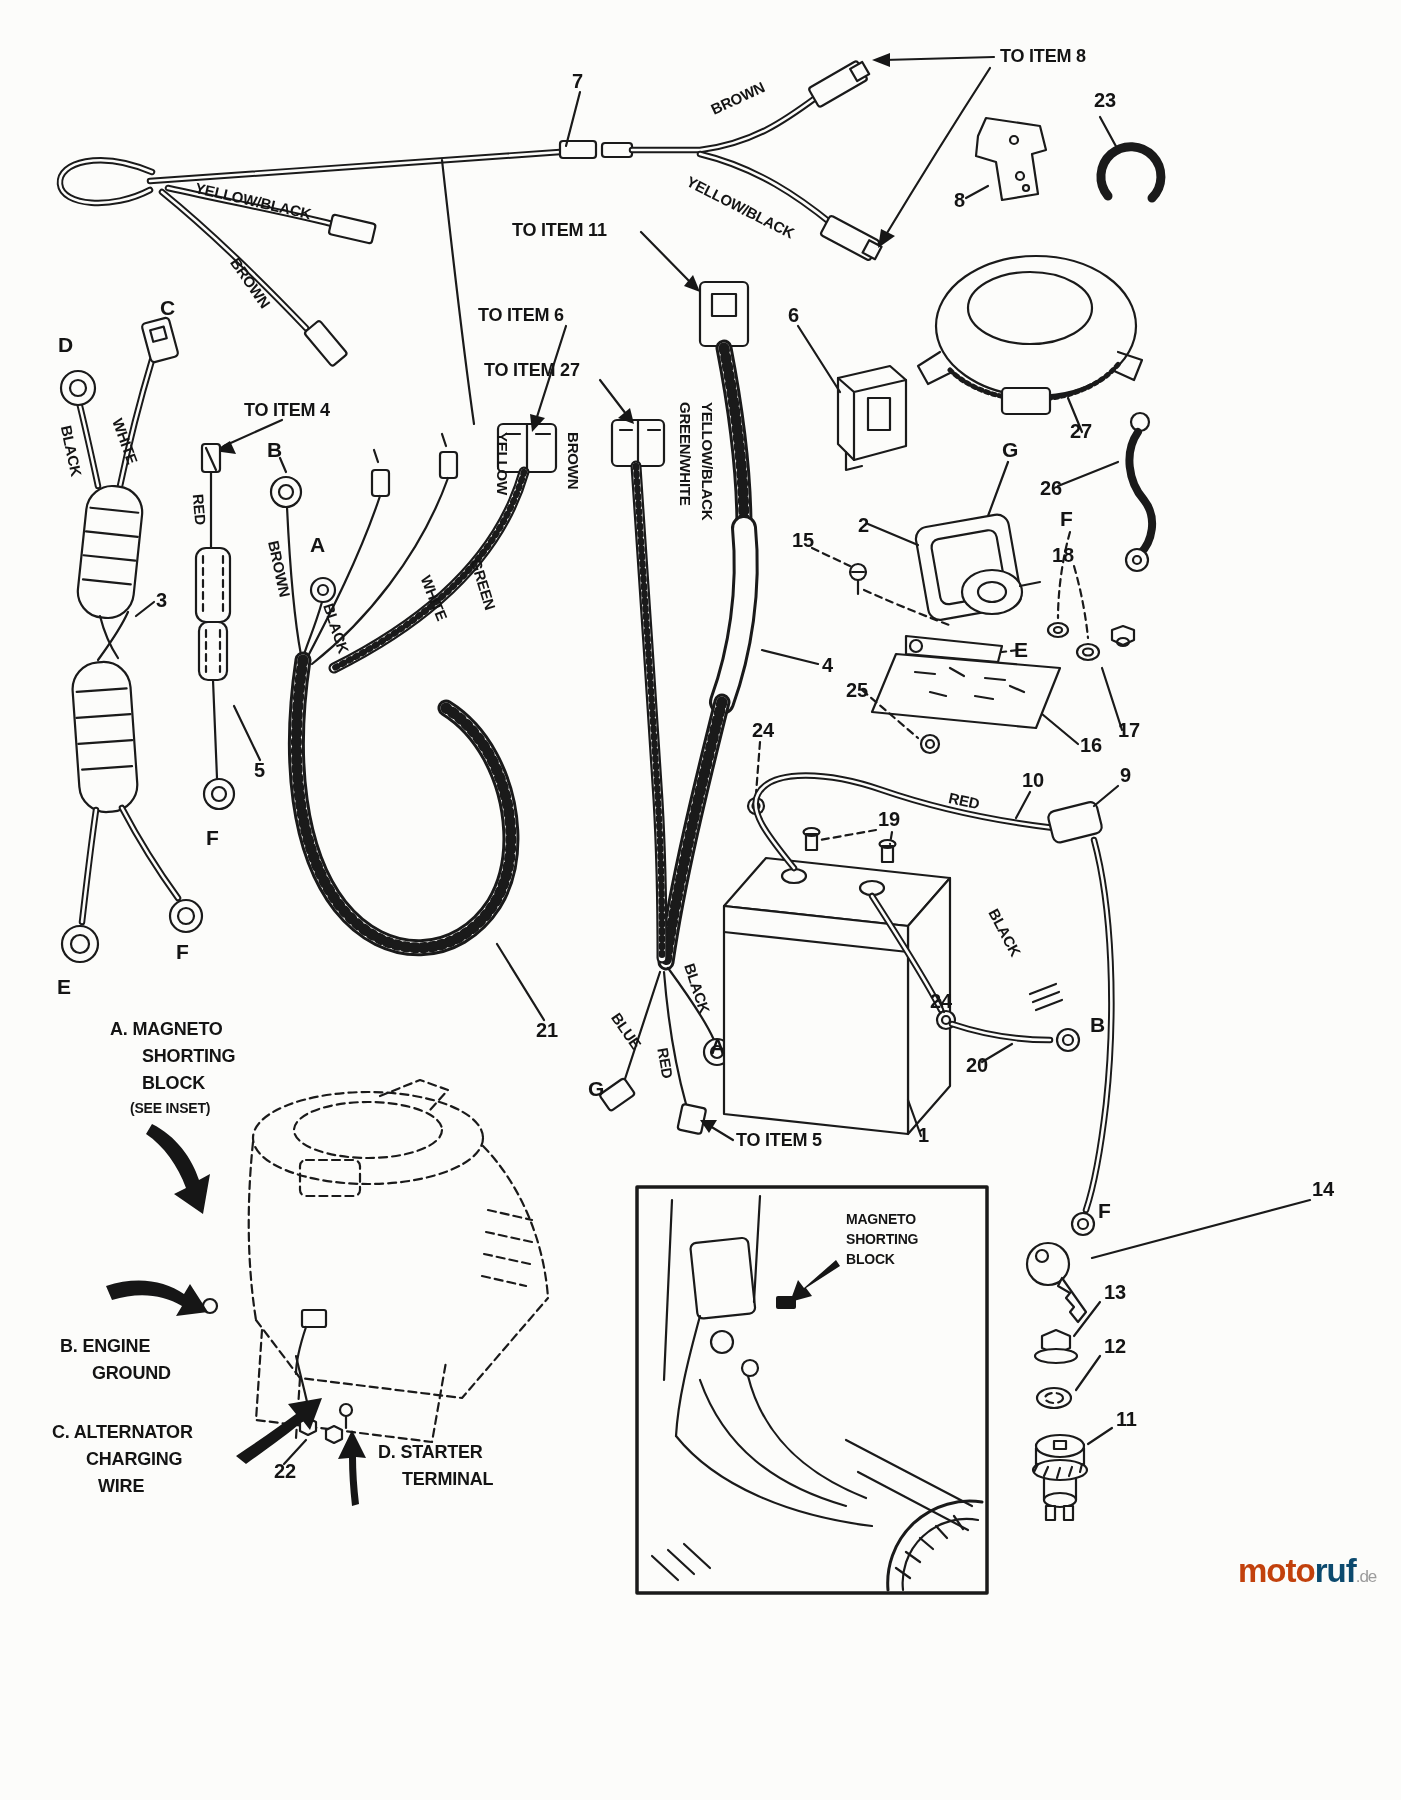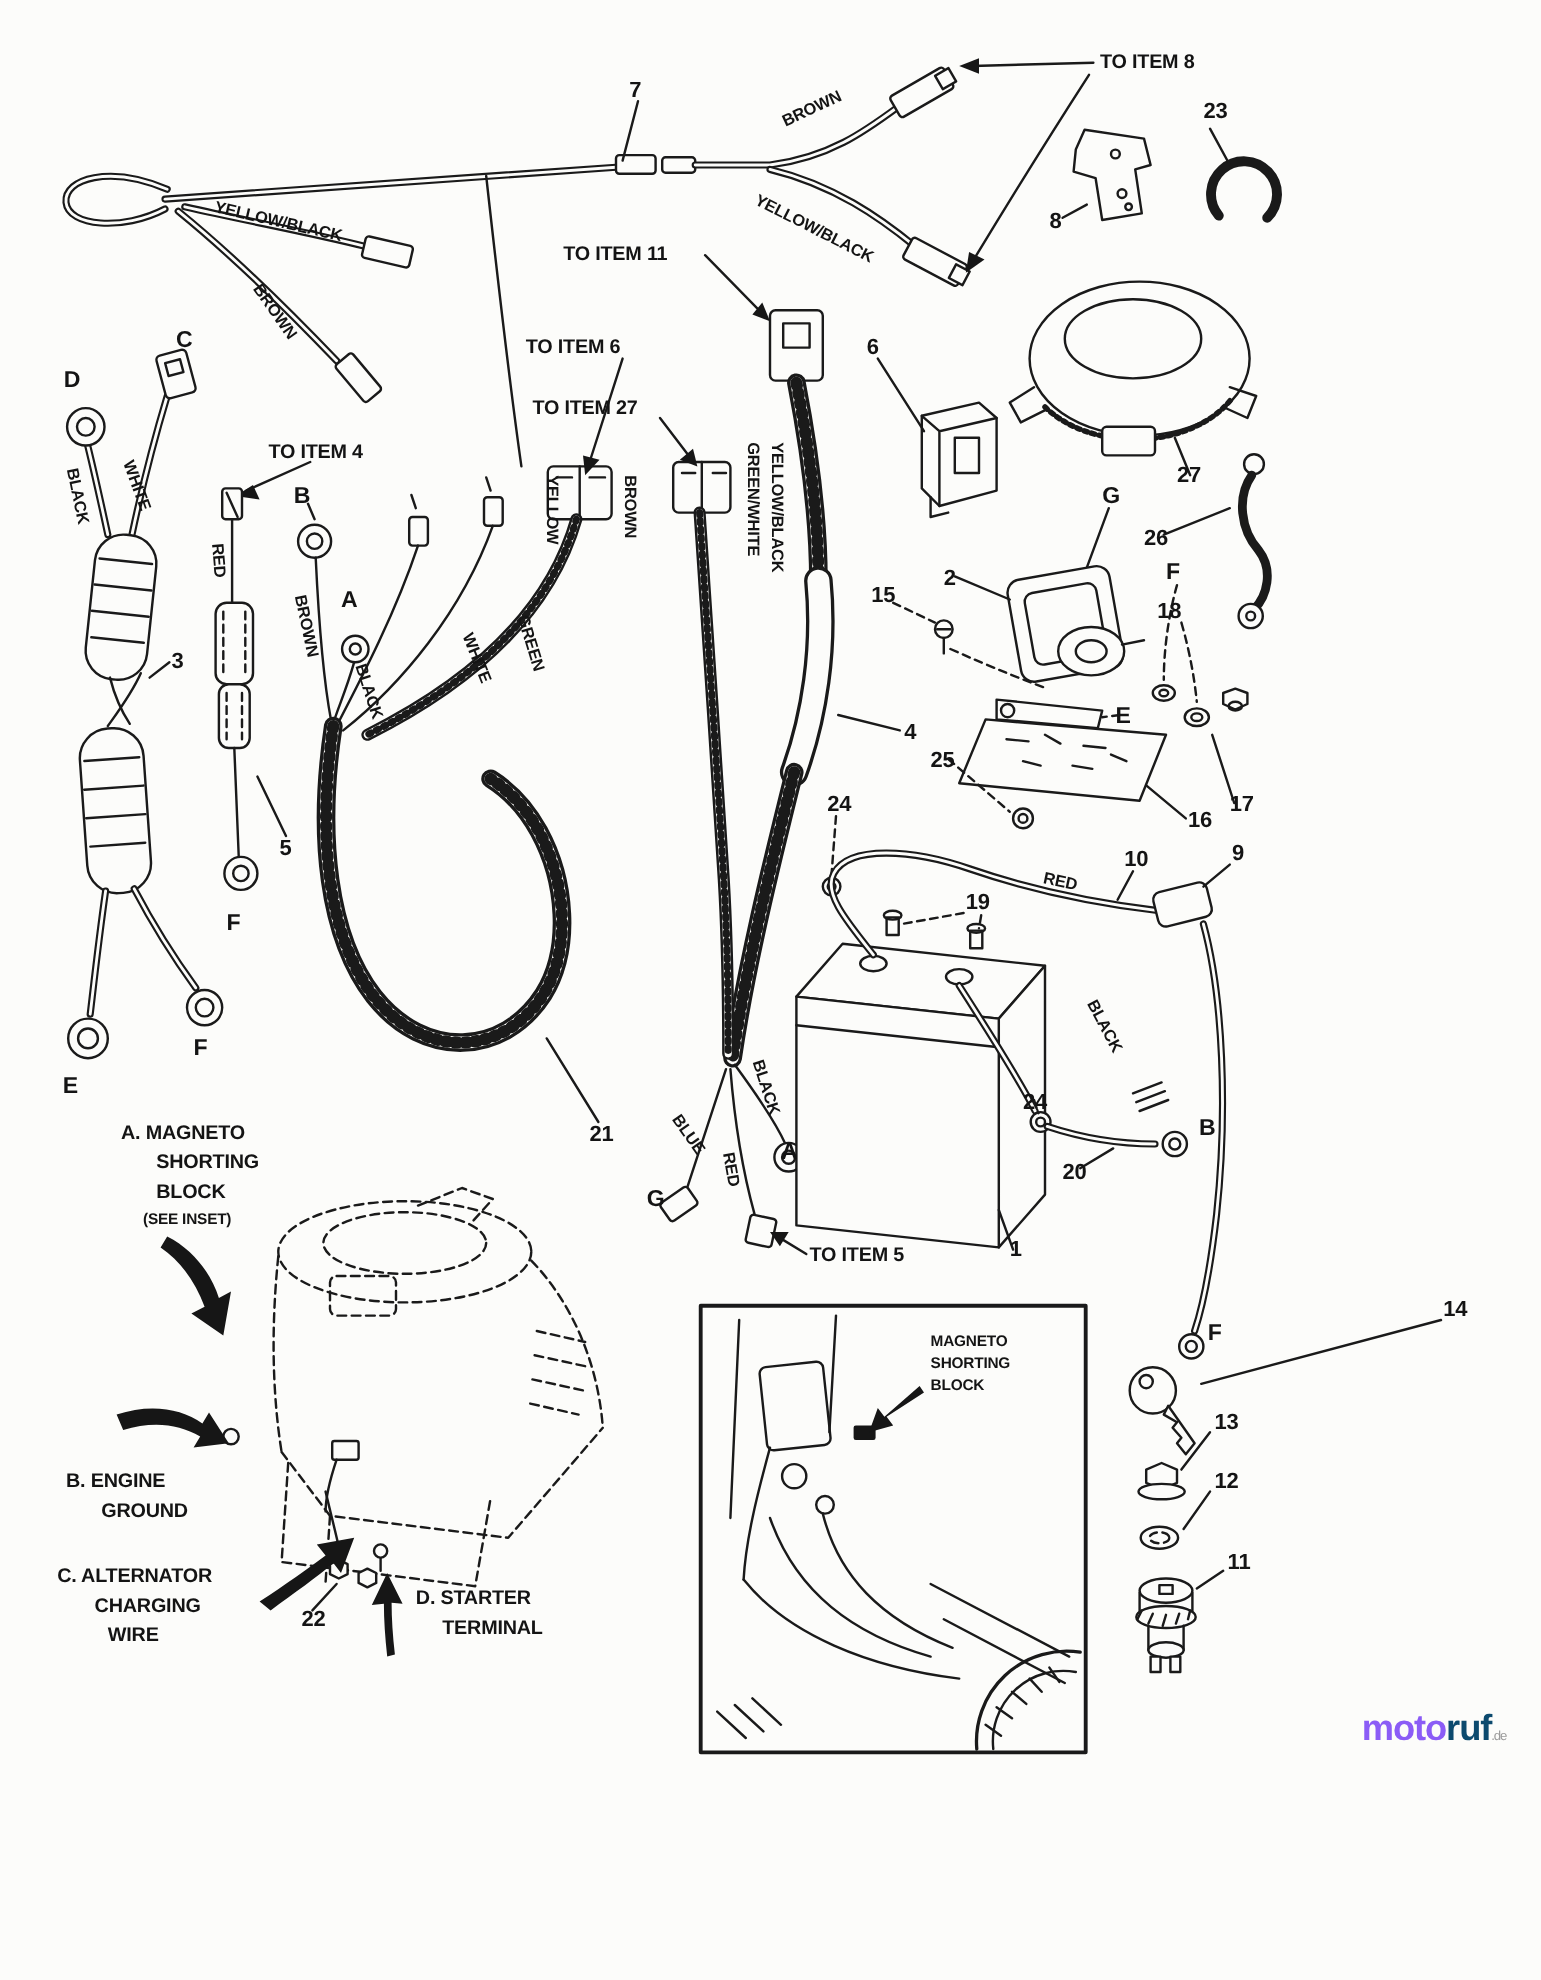--- a/index.html
+++ b/index.html
@@ -12,23 +12,23 @@
   .corr-i{stroke:#fcfcfa;stroke-width:11;fill:none;}
   .corr-d{stroke-width:11;fill:none;stroke-dasharray:2.5 6.5;}
   .corr2-o{stroke-width:11;fill:none;}
   .corr2-i{stroke:#fcfcfa;stroke-width:6.5;fill:none;}
   .corr2-d{stroke-width:6.5;fill:none;stroke-dasharray:2 5.5;}
   .dash{stroke-dasharray:7 5;}
   .fillw{fill:#fcfcfa;}
   .blk{fill:#161616;stroke:none;}
   #labels-layer text{font-family:"Liberation Sans",sans-serif;font-weight:700;fill:#141414;letter-spacing:-0.2px;}
   .watermark{position:absolute;left:1238px;top:1552px;font-family:"Liberation Sans",sans-serif;font-weight:700;font-size:33px;letter-spacing:-1px;white-space:nowrap;}
-  .watermark .p1{color:#8b5cf6;}
+  .watermark .p1{color:#c2410c;}
   .watermark .p2{color:#0c4a6e;}
-  .watermark .p3{color:#9b9b9b;font-size:12px;font-weight:400;text-align:center;}
+  .watermark .p3{color:#9b9b9b;font-size:17px;font-weight:400;text-align:center;}
 </style>
 </head>
 <body>
 
 <div class="canvas">
 <svg viewBox="0 0 1401 1800" width="1401" height="1800" xmlns="http://www.w3.org/2000/svg">
  <g id="art" stroke="#1a1a1a" fill="none" stroke-width="2.2" stroke-linecap="round" stroke-linejoin="round">
 
   <g>
     <path class="wd" d="M152,172 C100,150 58,162 60,184 C62,206 112,210 150,190"></path>

